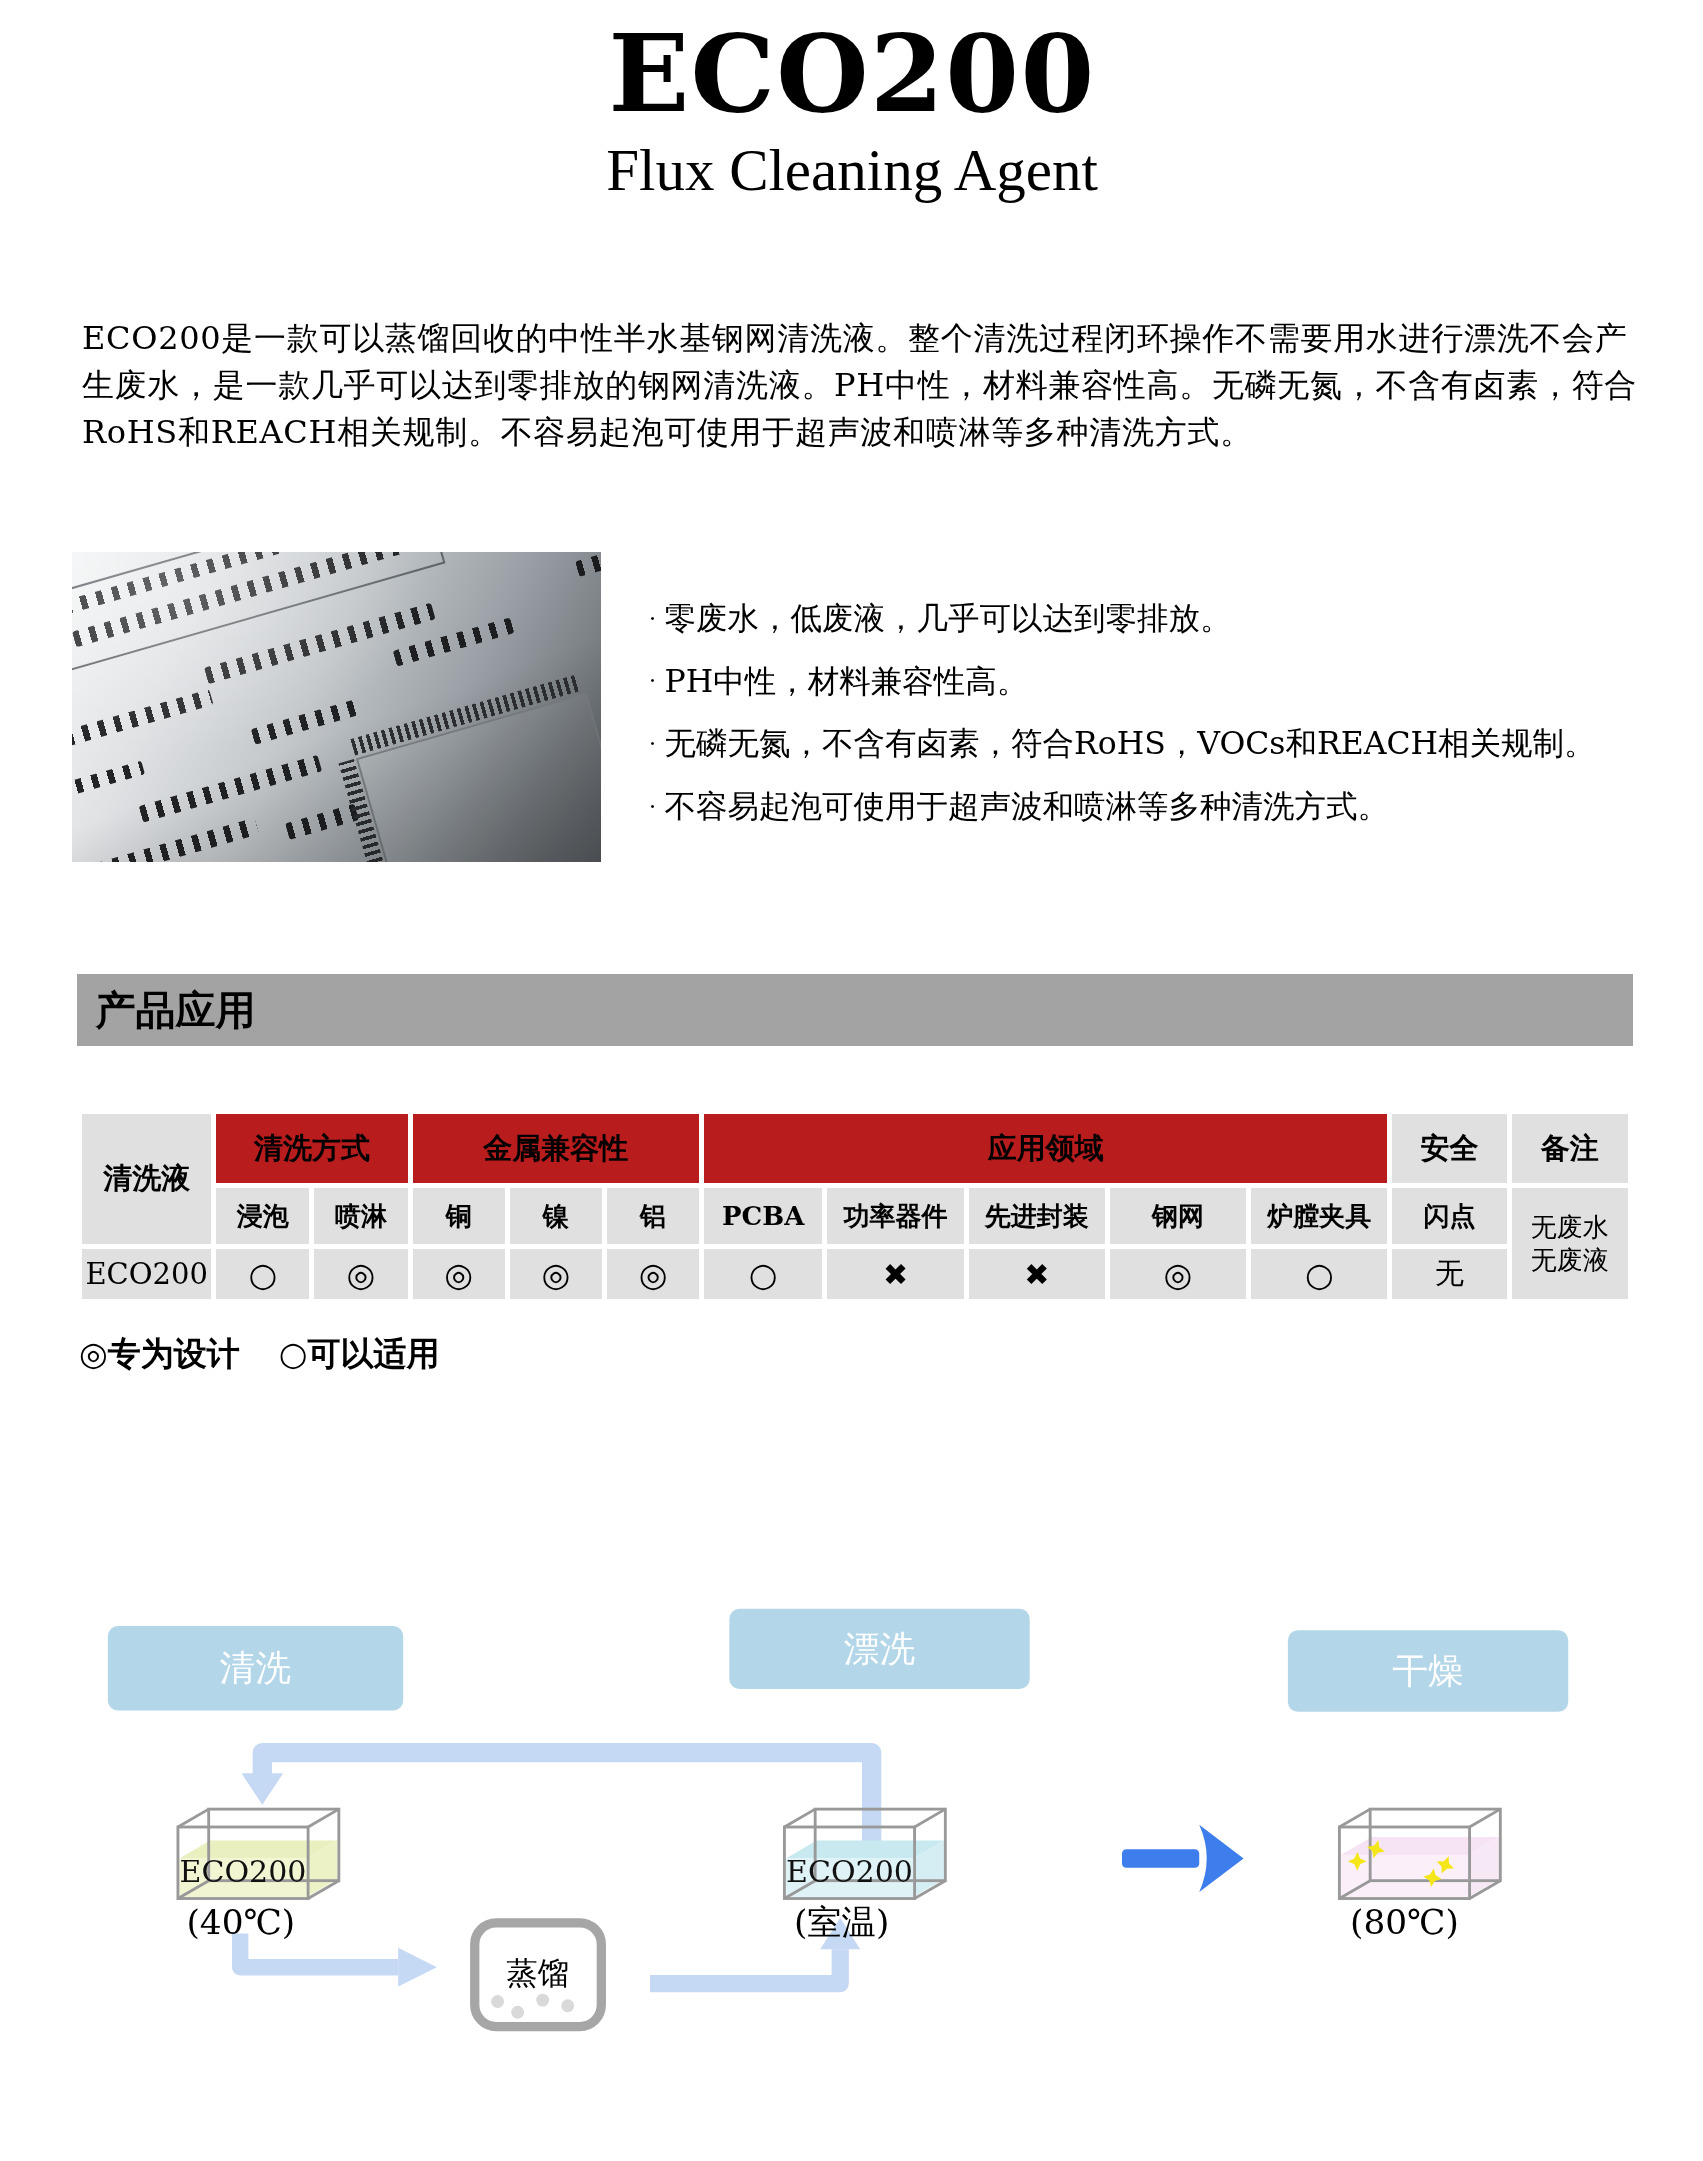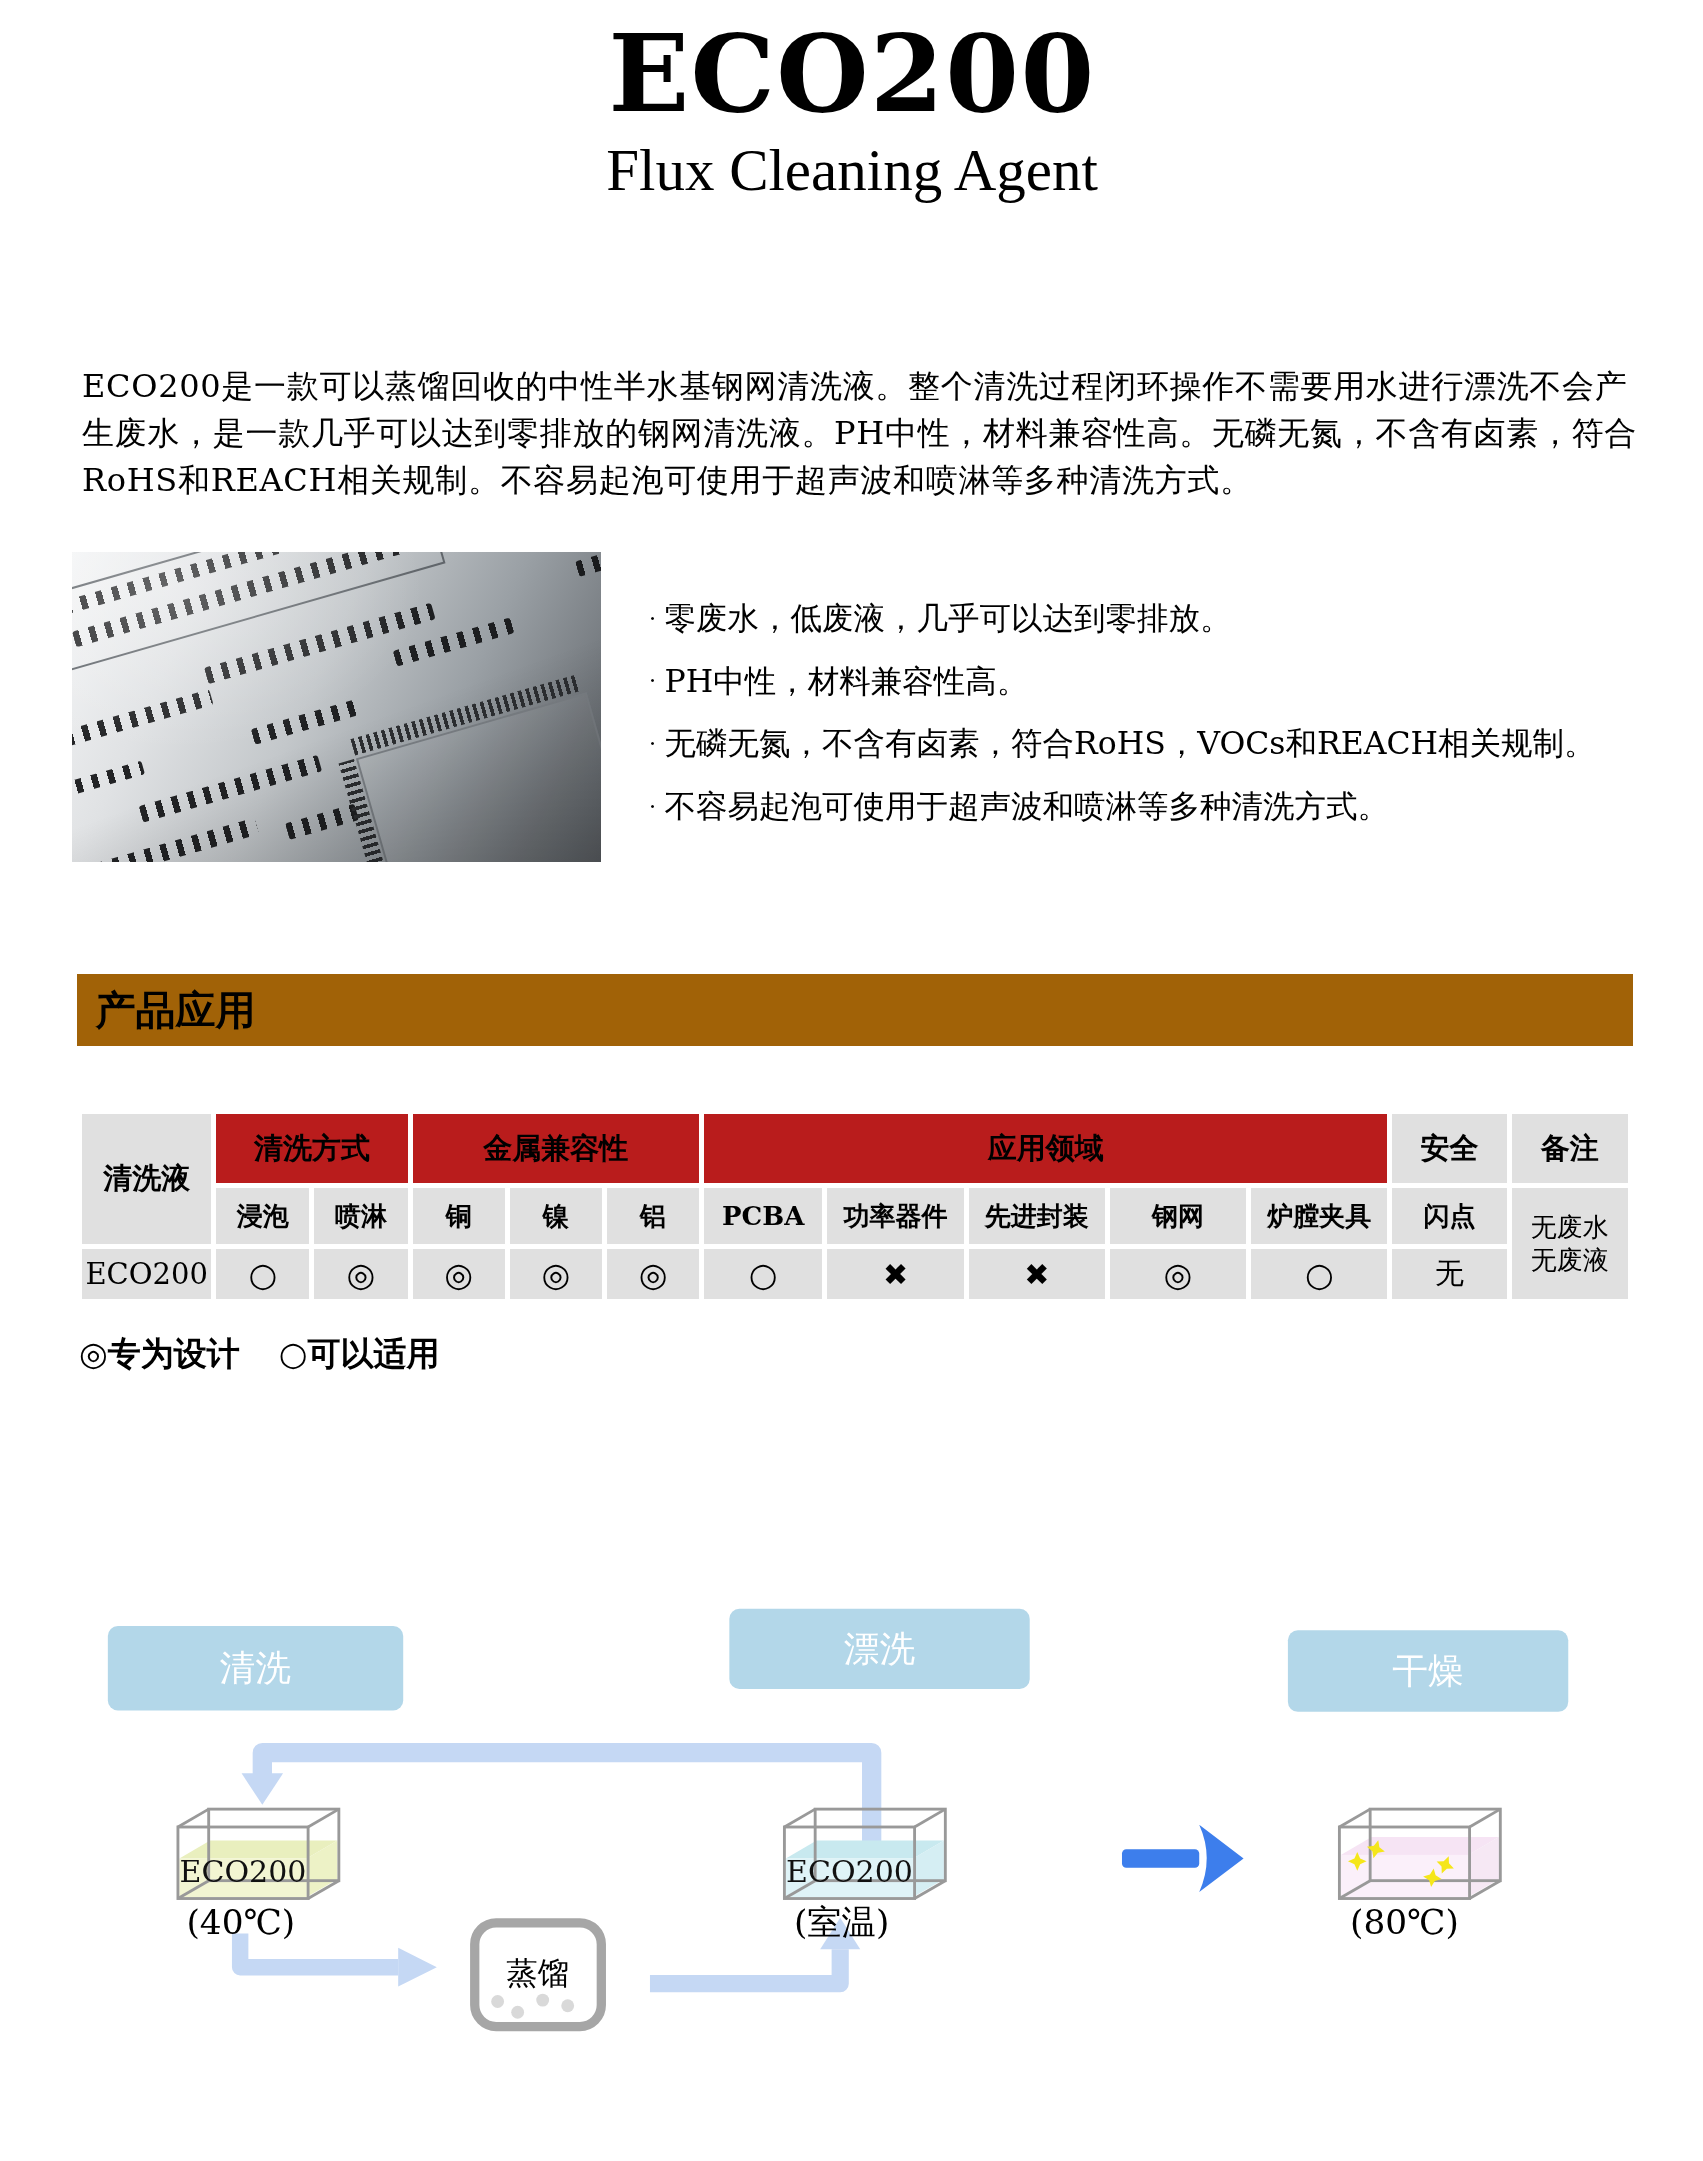--- a/index.html
+++ b/index.html
@@ -6,21 +6,21 @@
   .page{position:relative;width:1704px;height:2161px;background:#fff;overflow:hidden;
         font-family:"DejaVu Serif","Liberation Serif",serif;color:#000;border-radius:32px;}
 
   
   .doc-header{position:absolute;top:13px;left:0;width:100%;text-align:center;}
   .doc-title{font-size:106px;font-weight:bold;line-height:1.15;letter-spacing:1.4px;margin:0;}
   .doc-subtitle{font-size:59px;font-weight:normal;line-height:1.1;margin:2.9px 0 0 0;font-family:Liberation Serif, serif;}
 
   
   .intro{position:absolute;left:82px;top:315px;width:1560px;font-size:32px;line-height:47px;
-         text-align:left;letter-spacing:0.7px;margin-top:48px;}
+         text-align:left;letter-spacing:0.7px;}
 
   
   .photo{position:absolute;left:72px;top:552px;width:529px;height:310px;overflow:hidden;
          background:linear-gradient(115deg,#f4f5f6 0%,#e0e2e4 22%,#c3c7ca 45%,#9aa0a5 68%,#72777c 88%,#5d6267 100%);}
   .stencil{position:absolute;left:-64px;top:-64px;width:673px;height:458px;transform:rotate(-16deg);}
   .s{position:absolute;border-radius:2.9px;
      background:repeating-linear-gradient(90deg,rgba(14,15,17,.9) 0 6.4px,rgba(0,0,0,0) 6.4px 16.5px);}
   .frame{position:absolute;left:43px;top:29px;width:429px;height:76px;border:2.1px solid #61666b;}
   .chip{position:absolute;left:336px;top:272px;width:236px;height:200px;border:2.1px solid #7c8186;
         background:rgba(255,255,255,.05);}
@@ -29,21 +29,21 @@
   .sheen{position:absolute;inset:0;
          background:radial-gradient(ellipse at 18% 12%,rgba(255,255,255,.30),rgba(255,255,255,0) 42%),
                     linear-gradient(160deg,rgba(0,0,0,0) 55%,rgba(0,0,0,.28) 100%);}
 
   
   .features{position:absolute;left:643px;top:600px;width:1045px;}
   .feature{font-size:31.5px;line-height:36px;margin-bottom:26px;white-space:nowrap;}
   .bullet-marker{font-size:18.6px;vertical-align:4.3px;margin-right:2.9px;}
 
   
-  .band{position:absolute;left:77px;width:1556px;height:72px;background:#a16207;
+  .band{position:absolute;left:77px;width:1556px;height:72px;background:#a3a3a3;
         font-size:40px;font-weight:bold;line-height:72px;padding-left:18.6px;box-sizing:border-box;}
   .band-apps{top:974px;}
   .band-usage{top:1490px;}
 
   
   .apps-table{position:absolute;left:77px;top:1109px;width:1556px;border-collapse:separate;
               border-spacing:5px;table-layout:fixed;}
   .apps-table td{text-align:center;vertical-align:middle;padding:0;}
   .g{background:#E0E0E0;}
   .t{background:#b91c1c;}

